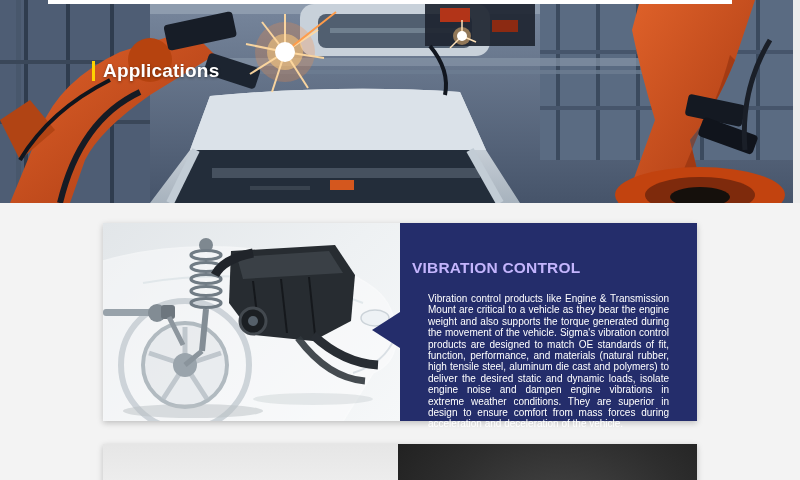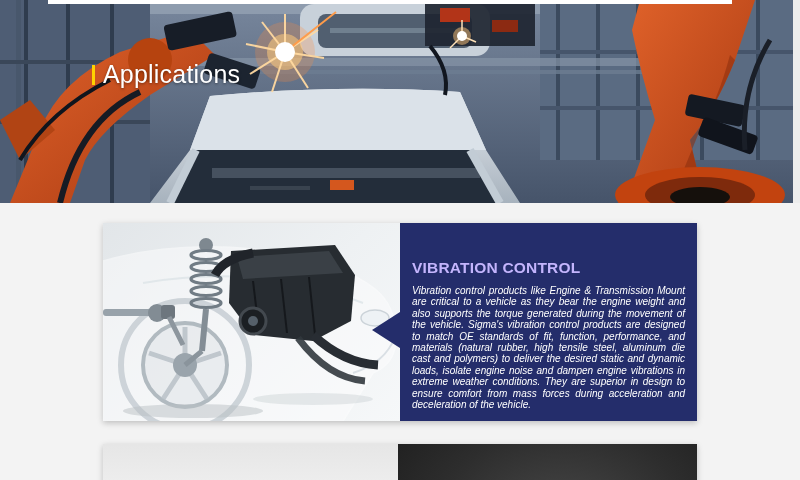--- a/index.html
+++ b/index.html
@@ -30,21 +30,21 @@
     display: flex; align-items: center;
     text-shadow: 0 1px 3px rgba(0,0,0,.45);
   }
   .accent-bar {
     width: 3px; height: 20px;
     background: #ffd200;
     box-shadow: none; text-shadow: none;
   }
   .hero-title h1 {
     margin: 0 0 0 8px;
-    font-size: 25px; font-weight: 400;
+    font-size: 19px; font-weight: 700;
     color: #ffffff; letter-spacing: .2px;
   }
 
   
   .card {
     position: absolute; left: 103px;
     width: 594px; display: flex;
     box-shadow: 0 2px 6px rgba(0,0,0,.22);
   }
   .card-vc { top: 223px; height: 198px; }
@@ -65,25 +65,24 @@
     border-top: 18px solid transparent;
     border-bottom: 18px solid transparent;
     border-right: 28px solid #242d6b;
   }
   .panel h2 {
     margin: 0 0 8px 0;
     font-size: 15.5px; font-weight: 700;
     color: #c4b5fd; letter-spacing: .2px;
   }
   .panel p {
-    margin: 0;
+    margin: 16px;
     font-size: 10px; line-height: 11.4px;
     color: #ffffff;
     text-align: justify;
-    font-style: italic;
   }
 
   .card-next { top: 444px; height: 160px; }
   .card-next .left-half {
     width: 295px; height: 100%;
     background: linear-gradient(180deg, #e6e6e6 0%, #efefef 30%, #ededed 100%);
   }
   .card-next .right-half {
     width: 299px; height: 100%;
     background: radial-gradient(ellipse 70% 90% at 55% 45%, #474747 0%, #2d2d2d 60%, #1f1f1f 100%);

